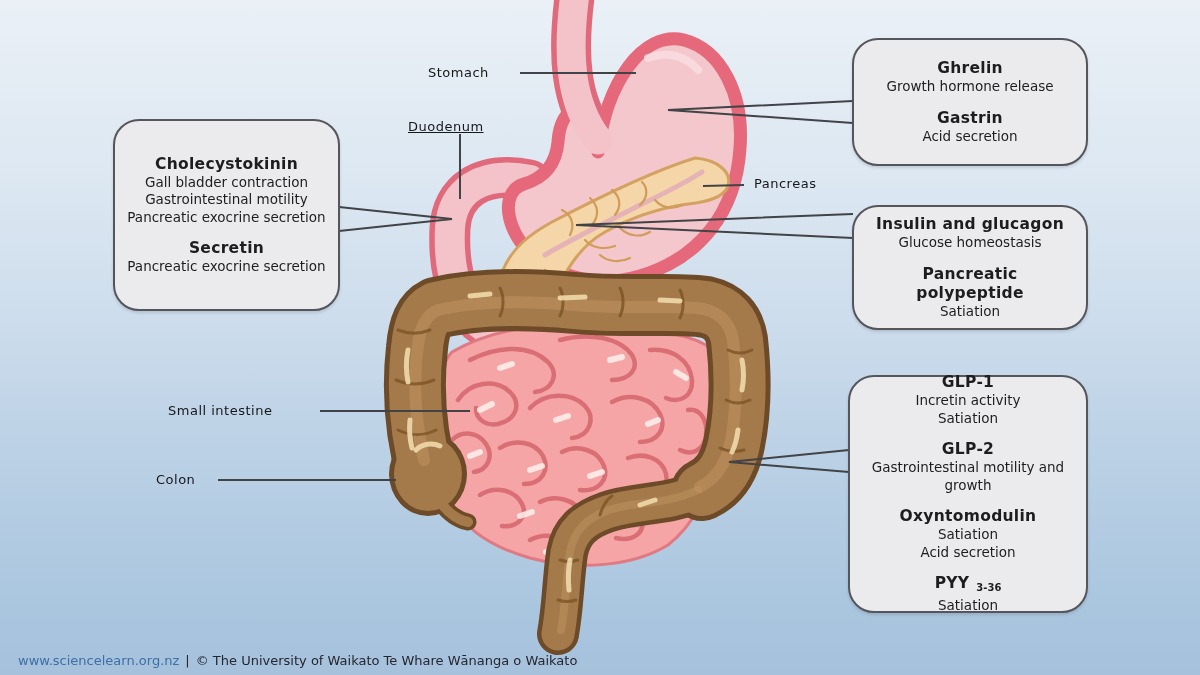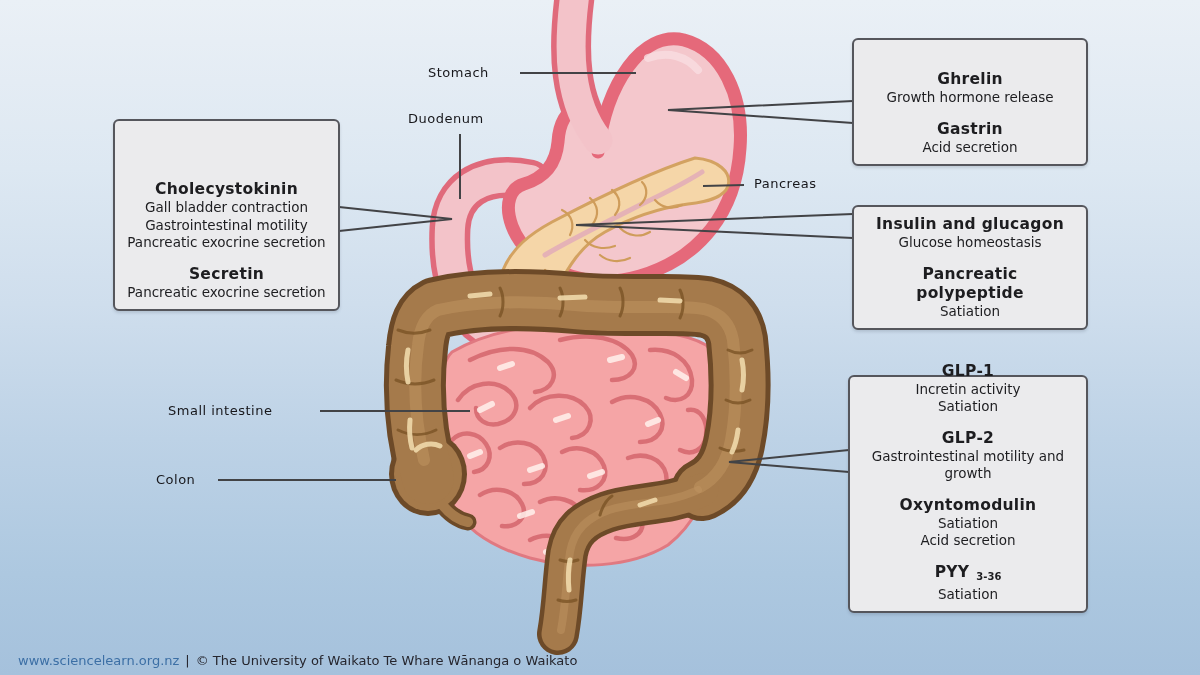--- a/index.html
+++ b/index.html
@@ -33,23 +33,23 @@
   .app-inner{fill:none;stroke:#a57a4b;stroke-width:10;stroke-linecap:round;}
   .sto-hl{fill:none;stroke:#f9dde1;stroke-width:8;stroke-linecap:round;opacity:.8;}
   .ptr{stroke:#424346;stroke-width:2;fill:none;}
   
   .organ-label{
     position:absolute;font-size:13px;line-height:22px;color:#17171b;
     white-space:nowrap;letter-spacing:.5px;
   }
   
   .callout{
-    position:absolute;background:#ebebed;border:2.5px solid #55565c;border-radius:6px;
+    position:absolute;background:#ebebed;border:2.5px solid #55565c;border-radius:26px;
     box-shadow:0 2px 3px rgba(60,70,90,.18);
-    display:flex;flex-direction:column;justify-content:flex-end;align-items:center;
+    display:flex;flex-direction:column;justify-content:center;align-items:center;
     text-align:center;color:#1d1d20;padding:8px 12px;box-sizing:border-box;row-gap:13px;
   }
   .hgroup{width:100%;}
   .hname{font-weight:bold;font-size:15.5px;line-height:19px;letter-spacing:.3px;}
   .heffect{font-size:13.5px;line-height:17.5px;}
   .sub{font-size:10px;font-weight:bold;vertical-align:-3px;letter-spacing:0;margin-left:7px;}
   
   .footer{position:absolute;left:18px;top:653px;font-size:13px;color:#26262e;white-space:nowrap;}
   .footer a{color:#3c6fa5;text-decoration:none;cursor:pointer;}
   .footer .sep{margin:0 6px;}
@@ -165,21 +165,21 @@
       <line class="ptr" x1="320" y1="411" x2="470" y2="411"></line>
       <line class="ptr" x1="218" y1="480" x2="396" y2="480"></line>
       <path class="ptr" d="M 853,101 L 668,110 L 853,123"></path>
       <path class="ptr" d="M 339,207 L 452,219 L 339,231"></path>
       <path class="ptr" d="M 853,214 L 576,225 L 853,238"></path>
       <path class="ptr" d="M 849,450 L 729,462 L 849,472"></path>
     </g>
   </svg>
 
   <div class="organ-label" style="left:428px;top:62px;">Stomach</div>
-  <div class="organ-label" style="left:408px;top:108px;">Duodenum</div>
+  <div class="organ-label" style="left:408px;top:116px;text-decoration:underline;">Duodenum</div>
   <div class="organ-label" style="left:754px;top:173px;">Pancreas</div>
   <div class="organ-label" style="left:168px;top:400px;">Small intestine</div>
   <div class="organ-label" style="left:156px;top:469px;">Colon</div>
 
   <div class="callout" style="left:852px;top:38px;width:236px;height:128px;">
     <div class="hgroup">
       <div class="hname">Ghrelin</div>
       <div class="heffect">Growth hormone release</div>
     </div>
     <div class="hgroup">

